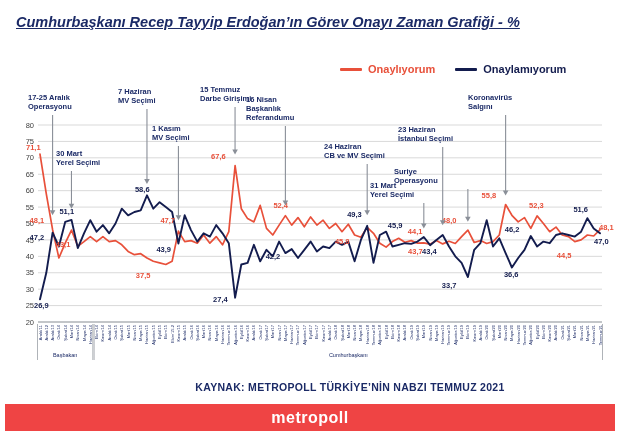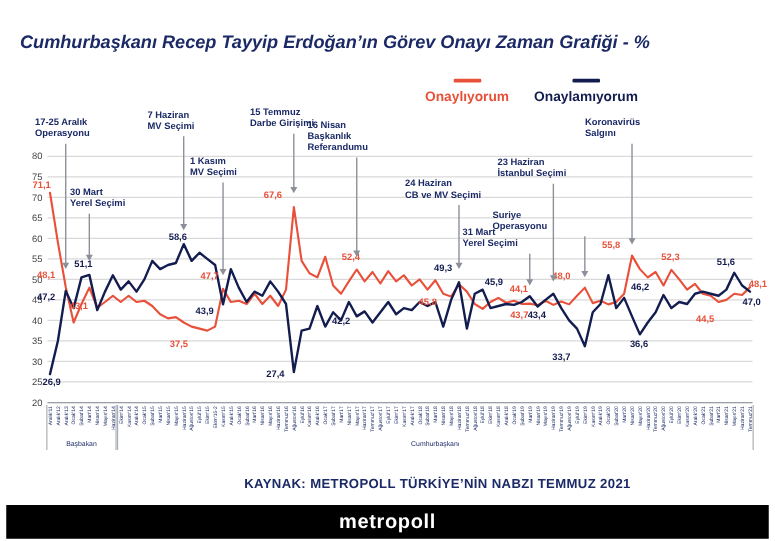--- a/index.html
+++ b/index.html
@@ -1,21 +1,21 @@
 <!DOCTYPE html>
 <html><head>
 <meta charset="utf-8">
 <style>
   html,body{margin:0;padding:0;background:#fff;}
   body{width:620px;height:433px;position:relative;overflow:hidden;
        font-family:"Liberation Sans",sans-serif;}
-  .title{position:absolute;left:16px;top:26px;width:590px;
-         font-size:14.5px;font-weight:bold;font-style:italic;color:#1b2a66;}
+  .title{position:absolute;left:16px;top:14px;width:590px;
+         font-size:14.5px;font-weight:bold;font-style:italic;color:#1b2a66;text-decoration:underline;}
   .legend{position:absolute;left:340px;top:63px;display:flex;gap:20px;align-items:center;}
-  .legend-item{display:flex;align-items:center;gap:6px;font-size:11px;font-weight:bold;flex-direction:column;}
+  .legend-item{display:flex;align-items:center;gap:6px;font-size:11px;font-weight:bold;}
   .dash{width:22px;height:3px;border-radius:1px;}
   .chart-wrap{position:absolute;left:0;top:85px;width:620px;height:295px;}
   .source{position:absolute;left:0;top:381px;width:620px;text-align:center;
           font-size:10.5px;font-weight:bold;color:#1b2a66;letter-spacing:.3px;padding-left:40px;}
   .footer{position:absolute;left:5px;right:5px;top:404px;height:27px;
           display:flex;align-items:center;justify-content:center;}
   .brand{font-size:16px;font-weight:bold;color:#fff;letter-spacing:.5px;}
   svg text{font-family:"Liberation Sans",sans-serif;}
 </style>
 </head>
@@ -238,15 +238,15 @@
         <polygon points="465.06516853932584,131.85833333333335 470.66516853932586,131.85833333333335 467.86516853932585,136.85833333333335" fill="#8a8f98"></polygon>
         <text x="468" y="8" font-size="7.5" font-weight="bold" fill="#1b2a66"><tspan x="468" y="15">Koronavirüs</tspan><tspan x="468" y="24">Salgını</tspan></text>
         <line x1="505.6179775280899" y1="30" x2="505.6179775280899" y2="106.59166666666667" stroke="#8a8f98" stroke-width="1.1"></line>
         <polygon points="502.8179775280899,105.59166666666667 508.4179775280899,105.59166666666667 505.6179775280899,110.59166666666667" fill="#8a8f98"></polygon>
       </g>
     </svg>
 </div>
 
 <div class="source">KAYNAK: METROPOLL TÜRKİYE’NİN NABZI TEMMUZ 2021</div>
 
-<div class="footer" style="background: #000000;">
+<div class="footer" style="background: #ef4444;">
   <span class="brand" style="color: rgb(255, 255, 255);">metropoll</span>
 </div>
 
 </body></html>

